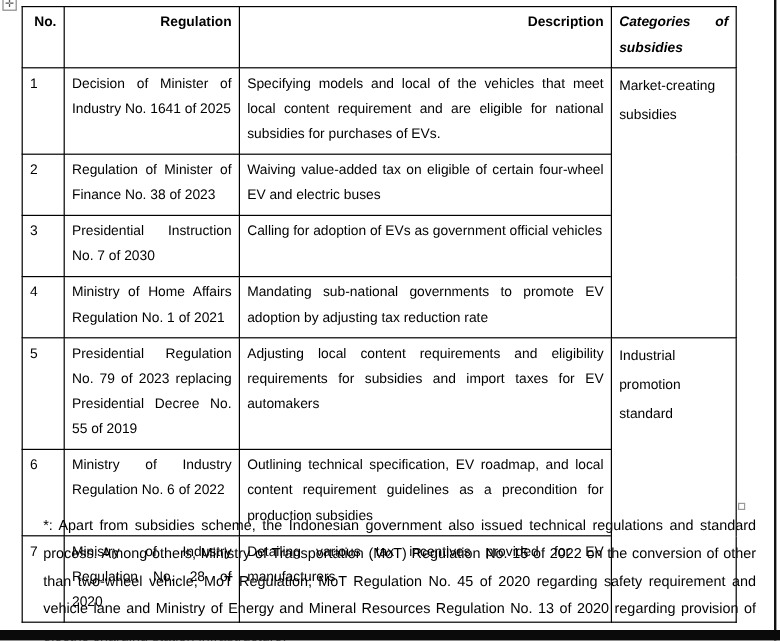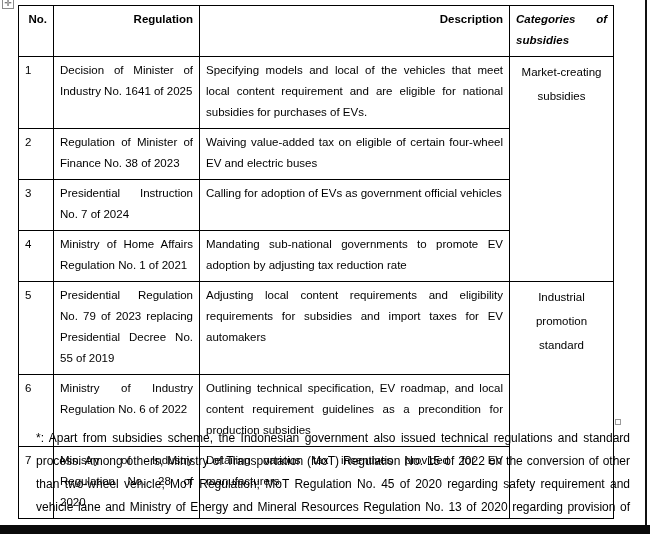--- a/index.html
+++ b/index.html
@@ -49,21 +49,21 @@
   col.c-no { width: 35px; }
   col.c-reg { width: 146px; }
   col.c-desc { width: 310px; }
   col.c-cat { width: 104px; }
   th { text-align: right; font-weight: bold; }
   th.h-pad { height: 40px; box-sizing: border-box; }
   th.cat-h { text-align: justify; text-justify: inter-word; font-style: italic; }
   td.no-cell { padding-left: 7px; }
   td.reg-cell, td.desc-cell { text-align: justify; text-justify: inter-word; }
   td.cat-cell {
-    vertical-align: middle; text-align: center;
+    vertical-align: middle; text-align: left;
     line-height: 24px;
   }
   
   .footnote {
     position: absolute; left: 36px; top: 427px; width: 594px;
     font-size: 12px; line-height: 23px;
     text-align: justify; text-justify: inter-word;
   }
 </style>
 </head>
@@ -94,21 +94,21 @@
         <td class="desc-cell">Specifying models and local of the vehicles that meet local content requirement and are eligible for national subsidies for purchases of EVs.</td>
         <td class="cat-cell" rowspan="4">Market-creating subsidies</td>
       </tr>
       <tr>
         <td class="no-cell">2</td>
         <td class="reg-cell">Regulation of Minister of Finance No. 38 of 2023</td>
         <td class="desc-cell">Waiving value-added tax on eligible of certain four-wheel EV and electric buses</td>
       </tr>
       <tr>
         <td class="no-cell">3</td>
-        <td class="reg-cell">Presidential Instruction No. 7 of 2024</td>
+        <td class="reg-cell">Presidential Instruction No. 7 of 2030</td>
         <td class="desc-cell">Calling for adoption of EVs as government official vehicles</td>
       </tr>
       <tr>
         <td class="no-cell">4</td>
         <td class="reg-cell">Ministry of Home Affairs Regulation No. 1 of 2021</td>
         <td class="desc-cell">Mandating sub-national governments to promote EV adoption by adjusting tax reduction rate</td>
       </tr>
       <tr>
         <td class="no-cell">5</td>
         <td class="reg-cell">Presidential Regulation No. 79 of 2023 replacing Presidential Decree No. 55 of 2019</td>

